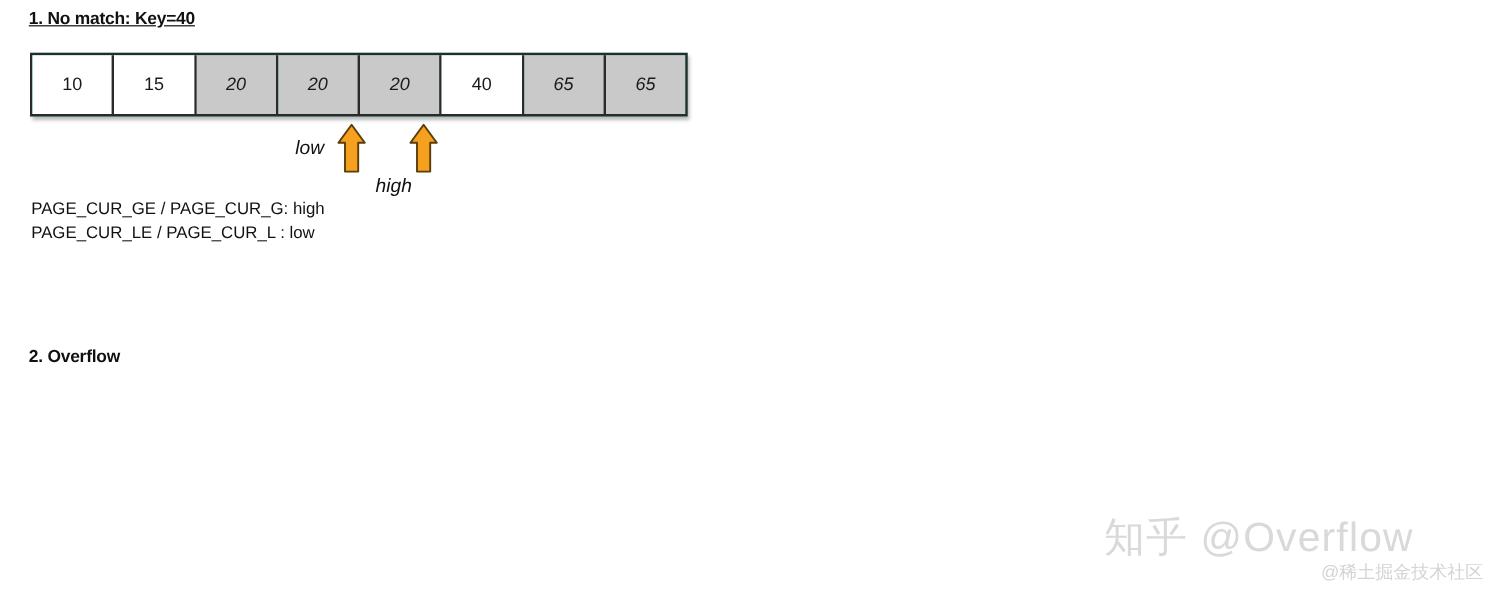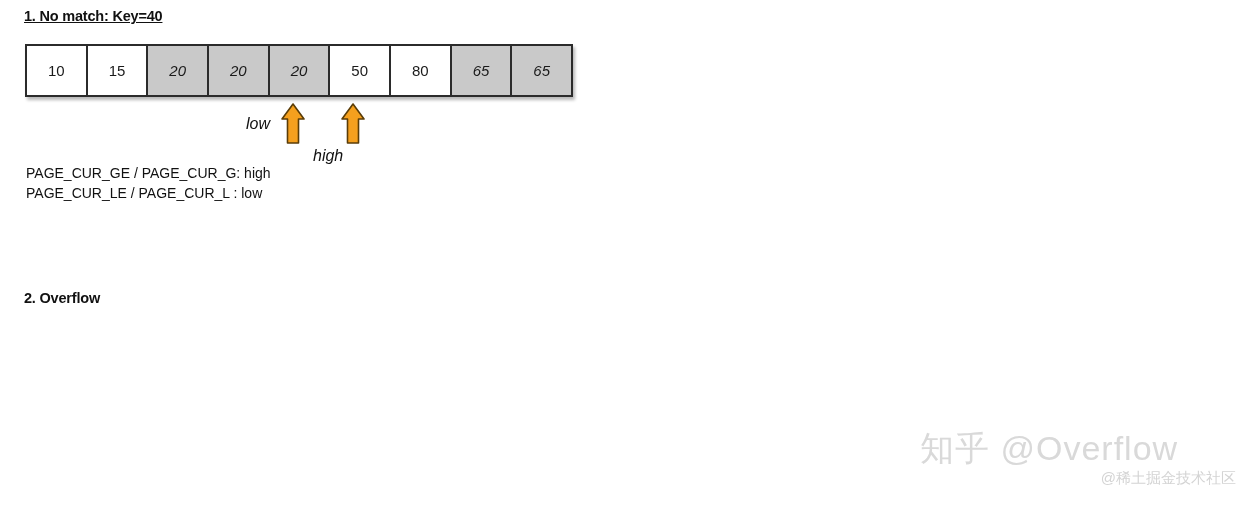--- a/index.html
+++ b/index.html
@@ -127,22 +127,21 @@
 
 <div class="panel" id="panel-1">
   <div class="panel-title">1. No match: Key=40</div>
 
   <div class="array-strip" id="array-1">
     <div class="cell">10</div>
     <div class="cell">15</div>
     <div class="cell gray">20</div>
     <div class="cell gray">20</div>
     <div class="cell gray">20</div>
-    <div class="cell">50</div>
-    <div class="cell">80</div>
+    <div class="cell">40</div>
     <div class="cell gray">65</div>
     <div class="cell gray">65</div>
   </div>
 
   <div class="ptr-label" id="p1-label-low">low</div>
   <div class="arrow" id="p1-arrow-low">
     <svg viewBox="0 0 26 42">
         <path d="M13 1 L24 16 L18.5 16 L18.5 40 L7.5 40 L7.5 16 L2 16 Z" fill="#f5a01e" stroke="#5a3d08" stroke-width="1.6" stroke-linejoin="round"></path>
       </svg>
   </div>

